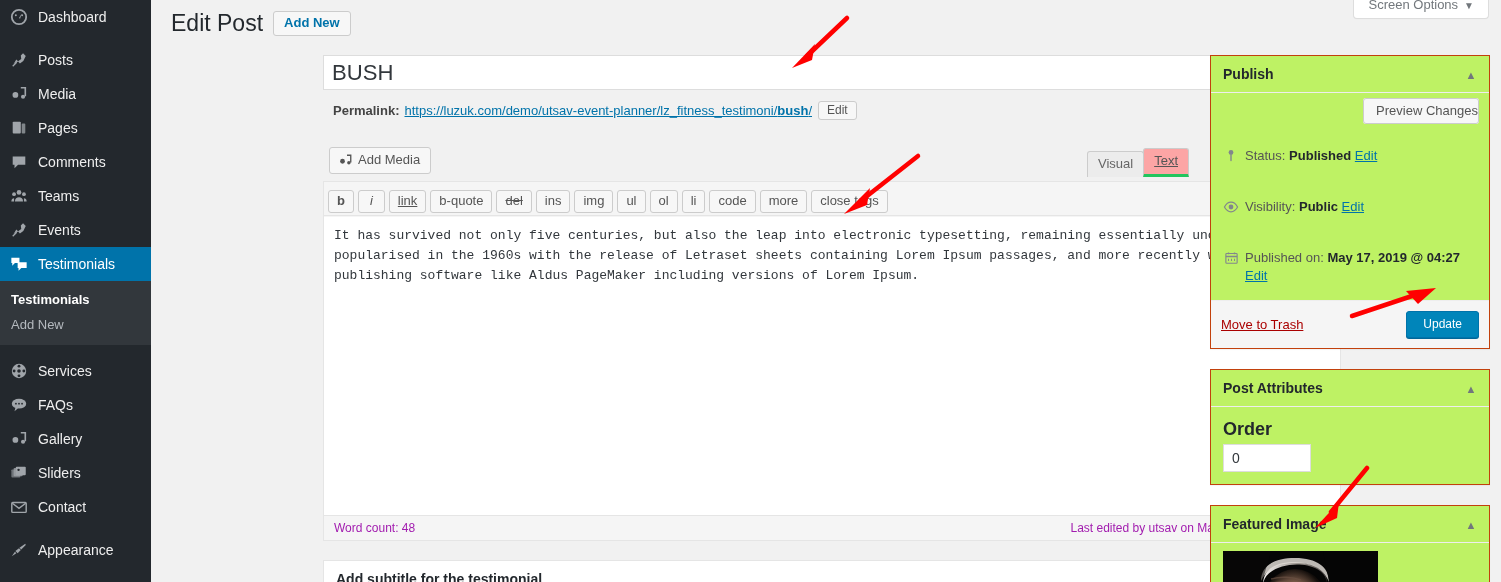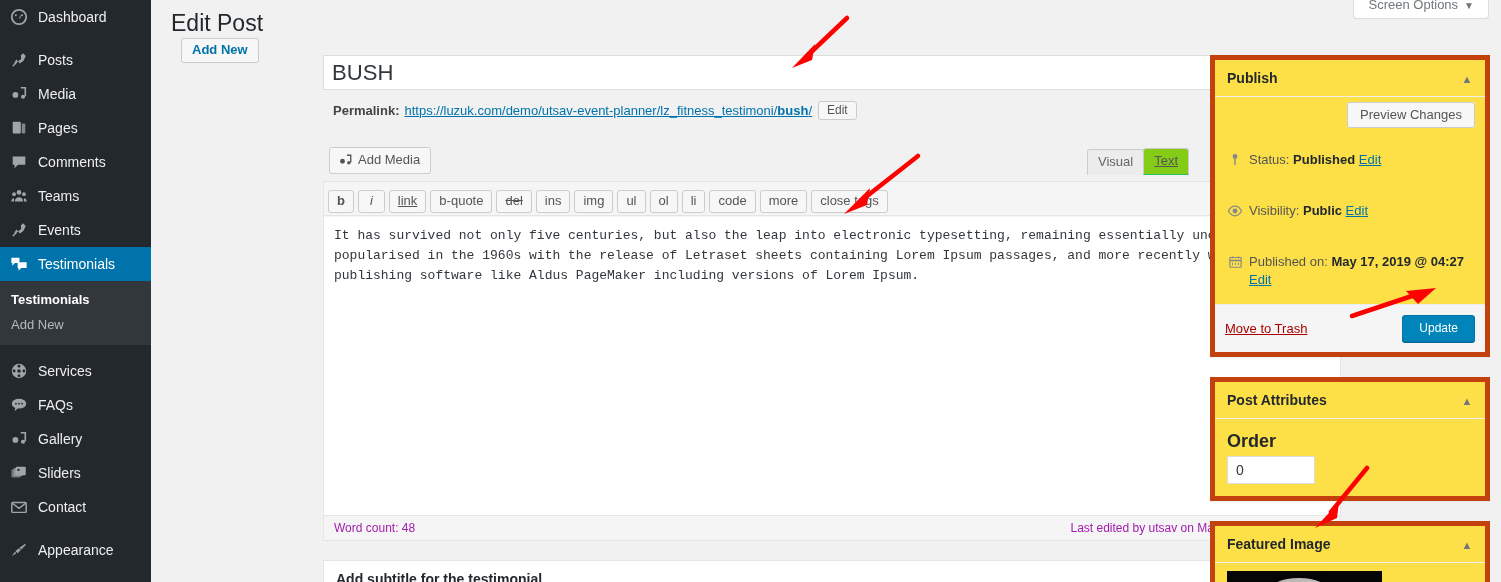--- a/index.html
+++ b/index.html
@@ -78,21 +78,21 @@
     font-size: 13px;
     color: #72777c;
     cursor: pointer;
     box-shadow: 0 1px 1px -1px rgba(0,0,0,.1);
   }
   .show-settings .caret { font-size: 10px; margin-left: 6px; }
 
   
   #page-head {
     position: absolute; left: 20px; top: 9px;
-    display: flex; align-items: flex-start; flex-direction: column;
+    display: flex; align-items: center;
   }
   h1.page-title {
     margin: 0;
     font-size: 23px;
     font-weight: 400;
     color: #23282d;
     line-height: 29px;
   }
   .page-title-action {
     margin-left: 10px;
@@ -168,23 +168,23 @@
     border-bottom: none;
     color: #666;
     font-size: 13px;
     padding: 4px 10px 5px 10px;
     cursor: pointer;
     margin-left: -1px;
     border-radius: 3px 3px 0 0;
     line-height: 16px;
   }
   .wp-switch-editor.active {
-    background: #84cc16;
+    background: #fca5a5;
     color: #555;
-    border-bottom: 1px solid #22c55e;
+    border-bottom: 3px solid #22c55e;
     position: relative; z-index: 2; text-decoration: underline;
   }
 
   
   #postdivrich {
     position: absolute; left: 172px; top: 181px;
     width: 1018px; height: 360px;
     border: 1px solid #e5e5e5;
     background: #f5f5f5;
   }
@@ -263,22 +263,22 @@
     position: absolute; right: 12px; top: 12px;
     color: #72777c; font-size: 10px;
   }
 
   
   #postbox-container-1 {
     position: absolute; right: 11px; top: 55px;
     width: 280px;
   }
   .postbox {
-    background: #fde047;
-    border: 5px solid #c2410c;
+    background: #bef264;
+    border: 1px solid #c2410c;
     margin-bottom: 20px;
     box-shadow: 0 1px 1px rgba(0,0,0,.04);
   }
   .postbox > .hndle {
     position: relative;
     font-size: 14px;
     font-weight: 600;
     color: #23282d;
     padding: 10px 12px;
     border-bottom: 1px solid #eee;
@@ -294,21 +294,21 @@
 
   
   #minor-publishing { padding: 10px 10px 10px 10px; }
   .preview-row { text-align: right; }
   .button.preview {
     background: #f7f7f7;
     border: 1px solid #ccc;
     border-radius: 3px;
     color: #555;
     font-size: 13px;
-    padding: 4px 12px 5px 12px;
+    padding: 4px 0 5px 12px;
     cursor: pointer;
     line-height: 16px;
   }
   .misc-pub-section {
     display: flex; align-items: flex-start;
     padding: 6px 0 5px 0;
     font-size: 13px; color: #555;
     line-height: 18px;
     margin-top: 22px;
   }

